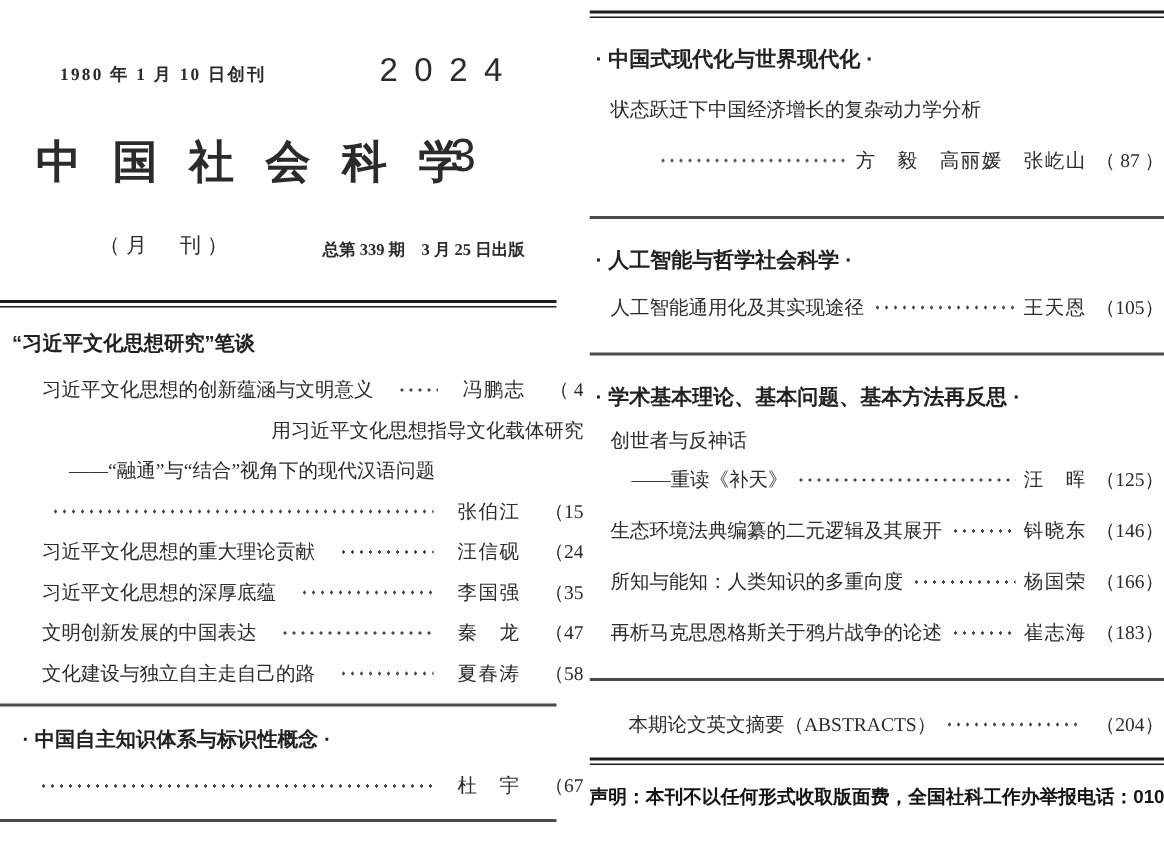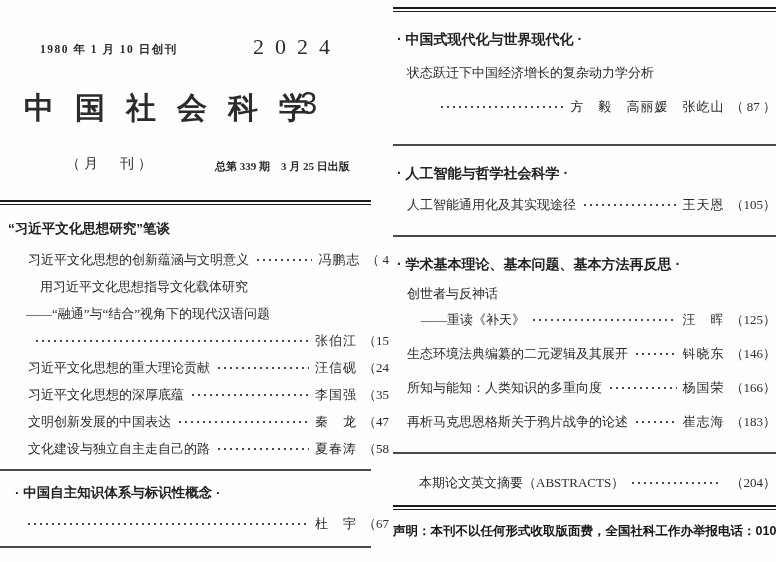--- a/index.html
+++ b/index.html
@@ -5,38 +5,38 @@
   html,body{margin:0;padding:0;background:#e8e8e8;}
   .page{
     position:relative;width:776px;height:562px;background:#fefefe;
     overflow:hidden;color:#2b2b2b;
     font-family:"Liberation Serif","DejaVu Serif",serif;
   }
   
   .col-left{position:absolute;left:0;top:0;width:389px;height:562px;overflow:hidden;}
   .masthead{position:relative;height:200px;}
   .founded{position:absolute;left:40px;top:42px;font-size:11.5px;font-weight:700;letter-spacing:1.5px;}
-  .year{position:absolute;left:253px;top:34px;font-size:22px;letter-spacing:11px;font-family:Liberation Serif, serif;}
+  .year{position:absolute;left:253px;top:34px;font-size:22px;letter-spacing:11px;font-family:Liberation Sans, sans-serif;}
   .journal-title{position:absolute;left:24px;top:88px;font-size:30px;font-weight:700;letter-spacing:21px;white-space:nowrap;}
   .issue-no{position:absolute;left:300px;top:86px;font-size:31px;font-family:"Liberation Sans","DejaVu Sans",sans-serif;}
   .monthly{position:absolute;left:66px;top:155px;font-size:14px;letter-spacing:4px;}
   .issue-info{position:absolute;left:215px;top:159px;font-size:11px;font-weight:700;}
   .rule-double{height:2px;border-top:2px solid #1d1d1d;border-bottom:1px solid #1d1d1d;}
   .rule-single{border-top:2px solid #4a4a4a;}
   .lw{width:371px;}
   .toc{font-size:13px;}
   .sec-head{
     font-family:"Liberation Sans","DejaVu Sans",sans-serif;font-weight:700;
     font-size:13.5px;color:#222;line-height:18px;
   }
   .col-left .sec-head1{margin:15px 0 8px 8px;}
   .col-left .sec-head2{margin:13px 0 0 15px;}
-  .toc-row{display:flex;align-items:center;height:27px;padding-left:28px;white-space:nowrap;}
-  .toc-row.plain{padding-left:40px;}
-  .toc-row.indent2{padding-left:26px;}
+  .toc-row{display:flex;align-items:center;height:27px;padding-left:28px;white-space:nowrap;gap:10px;}
+  .toc-row.plain{padding-left:40px;justify-content:flex-end;}
+  .toc-row.indent2{padding-left:46px;}
   .toc-row.leader-start{padding-left:28px;align-items:center;}
   .toc-row.mt8{margin-top:8px;}
   .leader{
     flex:1;height:4px;margin:0 6px;min-width:10px;align-self:center;
     background-image:radial-gradient(circle,#4a4a4a 1.1px,rgba(0,0,0,0) 1.2px);
     background-size:6px 4px;background-repeat:repeat-x;background-position:left center;
   }
   .author{letter-spacing:1px;}
   .pageno{margin-left:6px;}
   

